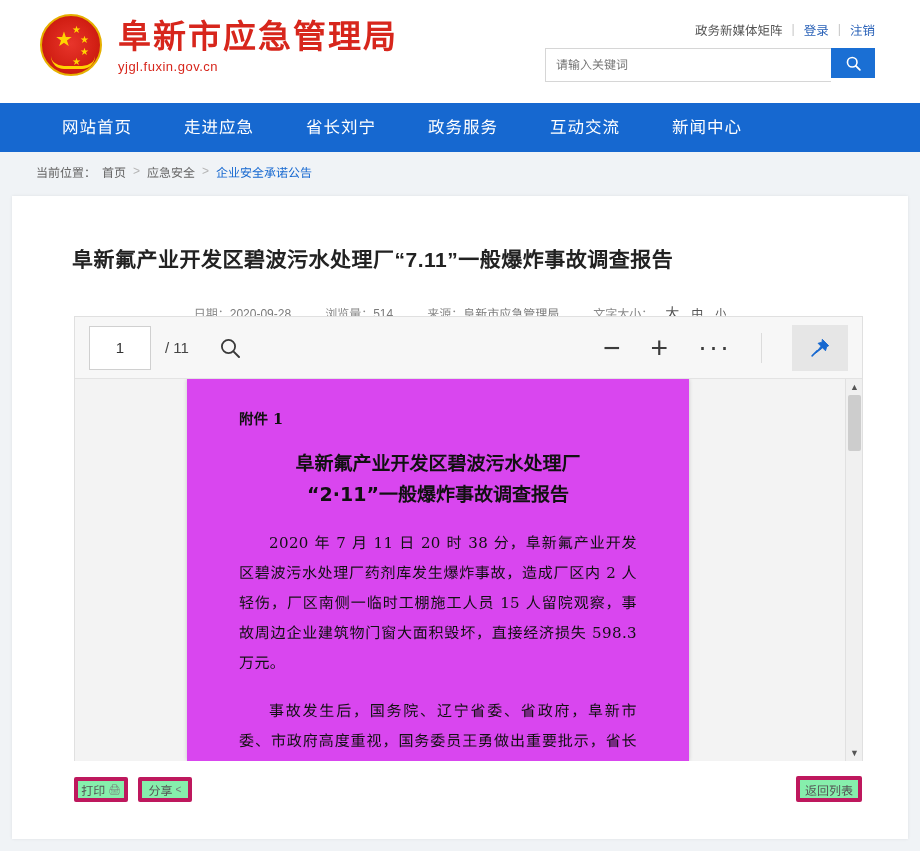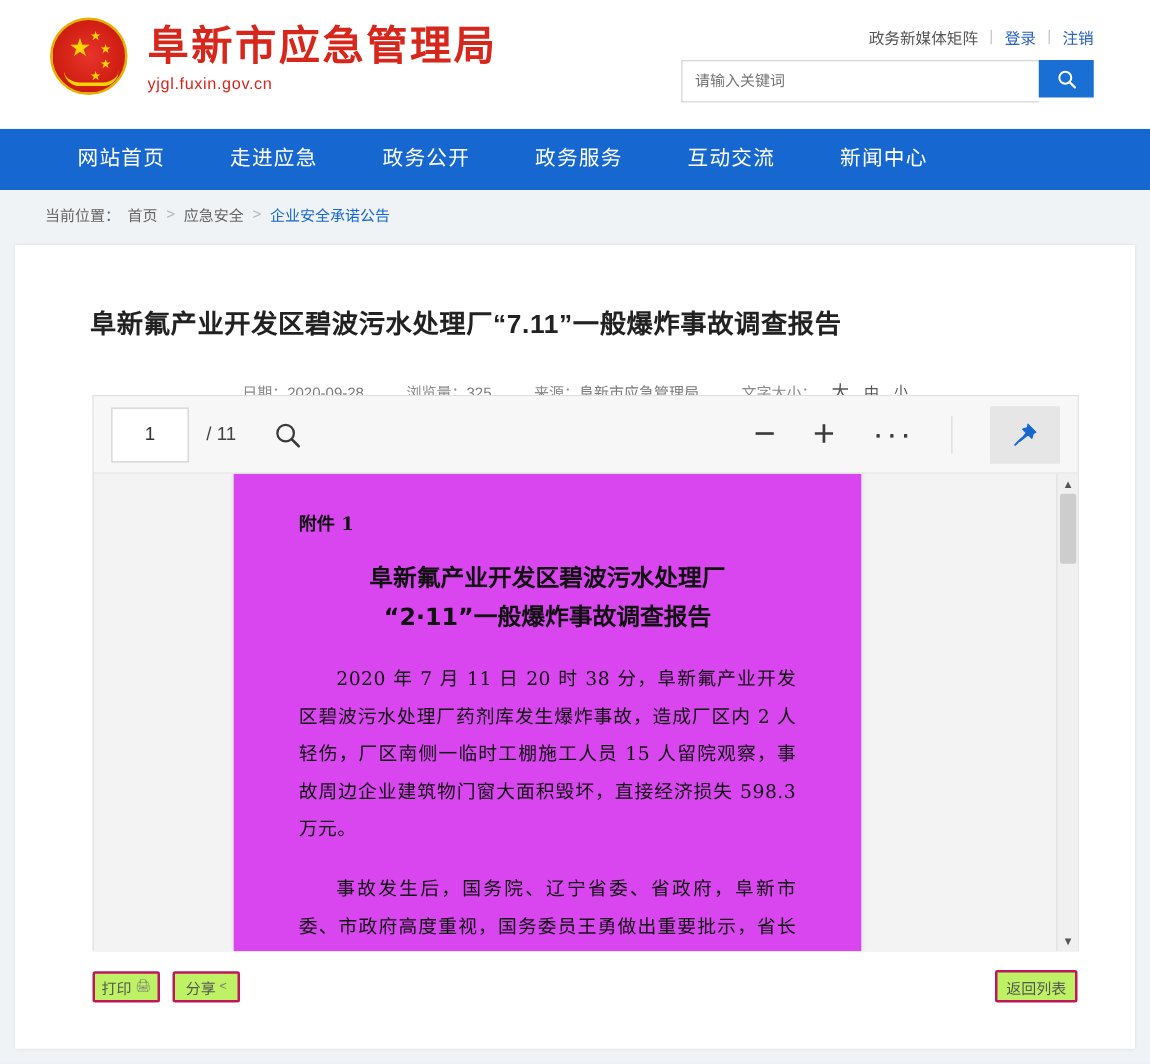--- a/index.html
+++ b/index.html
@@ -283,22 +283,22 @@
   .bottom {
     position: absolute;
     left: 62px; right: 46px;
     top: 580px;
     display: flex;
     align-items: center;
   }
   .btn-sm {
     height: 25px;
     min-width: 54px;
-    border: 2px solid #be185d;
-    background: #bef264;
+    border: 4px solid #be185d;
+    background: #86efac;
     color: #555;
     font-size: 12px;
     display: inline-flex; align-items: center; justify-content: center;
     gap: 3px;
     margin-right: 10px;
     cursor: pointer;
     border-radius: 2px;
     text-align: center;
   }
   .btn-back {
@@ -346,21 +346,21 @@
             <line x1="12.7" y1="12.7" x2="17.5" y2="17.5" stroke="#ffffff" stroke-width="2.1" stroke-linecap="round"></line>
           </svg>
         </button>
       </div>
     </div>
   </div>
 
   <div class="nav">
     <div class="nav-item">网站首页</div>
     <div class="nav-item">走进应急</div>
-    <div class="nav-item">政务公开</div>
+    <div class="nav-item">省长刘宁</div>
     <div class="nav-item">政务服务</div>
     <div class="nav-item">互动交流</div>
     <div class="nav-item">新闻中心</div>
   </div>
 
   <div class="crumb">
     <span class="label">当前位置：</span>
     <a href="#">首页</a>
     <span class="arrow">&gt;</span>
     <a href="#">应急安全</a>
@@ -370,21 +370,21 @@
 
   <div class="card">
 
     <div class="article-title">阜新氟产业开发区碧波污水处理厂“7.11”一般爆炸事故调查报告</div>
 
     <div class="meta">
       <span>
         <span class="k">日期：</span><span>2020-09-28</span>
       </span>
       <span>
-        <span class="k">浏览量：</span><span>325</span>
+        <span class="k">浏览量：</span><span>514</span>
       </span>
       <span>
         <span class="k">来源：</span><span>阜新市应急管理局</span>
       </span>
       <span class="fs">
         <span class="k">文字大小：</span>
         <span class="opt big">大</span>
         <span class="opt mid">中</span>
         <span class="opt small">小</span>
       </span>

